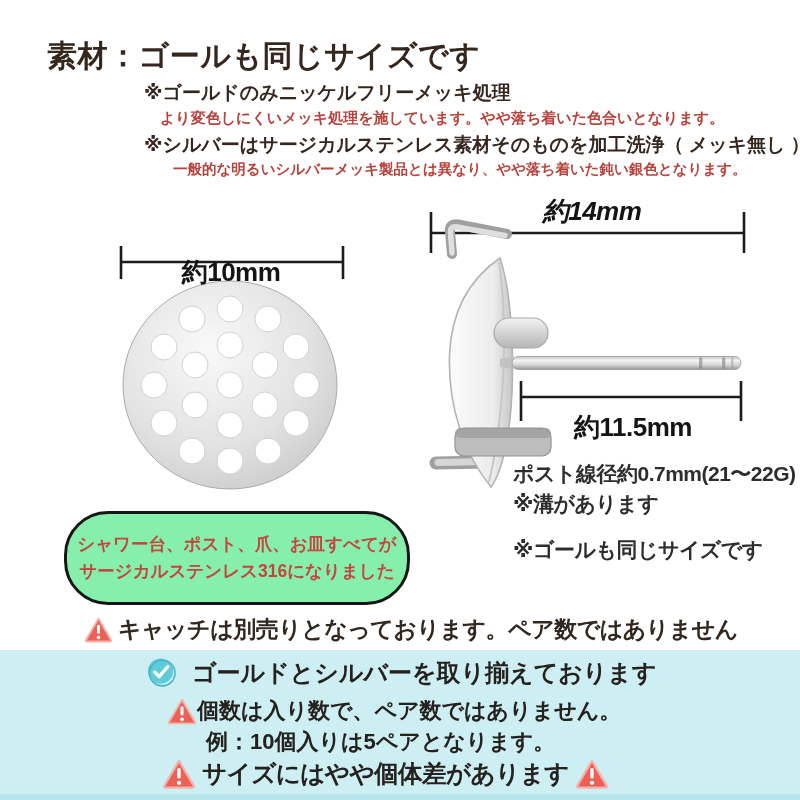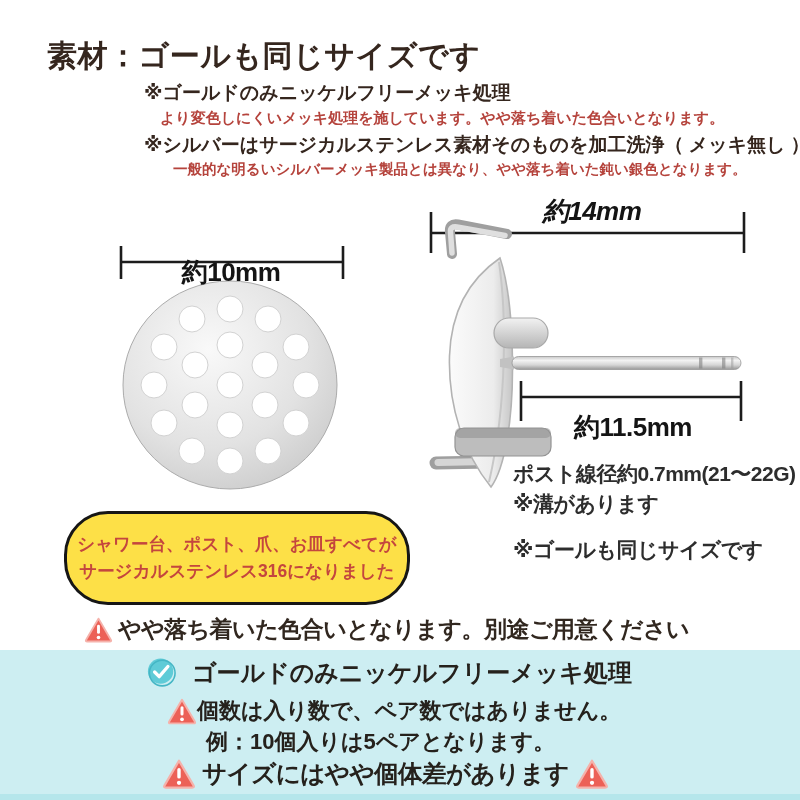--- a/index.html
+++ b/index.html
@@ -14,21 +14,21 @@
   .note-red{color:#b5433c;}
   .n1{left:144px;top:80px;font-size:19px;}
   .n2{left:160px;top:109px;font-size:15px;}
   .n3{left:144px;top:132px;font-size:19px;}
   .n4{left:173px;top:160px;font-size:14.5px;text-align:center;}
   .diagram{position:absolute;left:0;top:190px;width:800px;height:420px;}
   .dim-label{transform:translate(-50%,-50%);font-size:26px;color:#141414;letter-spacing:-.5px;}
   .spec{font-size:21px;color:#2d2d2d;letter-spacing:-.5px;}
   .callout{
     left:64px;top:511px;width:340px;height:88px;
-    border:3.5px solid #161616;border-radius:44px;background:#fde047;
+    border:3.5px solid #161616;border-radius:44px;background:#86efac;
     display:flex;flex-direction:column;justify-content:center;align-items:center;
   }
   .callout .cline{font-size:17.5px;line-height:27px;color:#c4463e;white-space:nowrap;}
   .catch-row{left:84px;top:614px;display:flex;align-items:center;gap:5px;}
   .catch-row .txt{font-size:23px;color:#31271f;letter-spacing:-.5px;}
   .icon{display:inline-block;flex:none;}
   .footer{left:0;top:650px;width:800px;height:150px;background:#cdeef2;}
   .footer .band{position:absolute;left:0;bottom:0;width:100%;height:6px;background:#b5e6eb;}
   .frow{position:absolute;display:flex;align-items:center;white-space:nowrap;}
   .f1{left:145px;top:656px;gap:14px;}
@@ -169,32 +169,32 @@
 
   <div class="abs callout">
     <div class="cline">シャワー台、ポスト、爪、お皿すべてが</div>
     <div class="cline">サージカルステンレス316になりました</div>
   </div>
 
   <div class="abs catch-row">
     <svg class="icon" width="29" height="27">
         <use href="#warn-tri"></use>
       </svg>
-    <span class="txt">やや落ち着いた色合いとなります。別途ご用意ください</span>
+    <span class="txt">キャッチは別売りとなっております。ペア数ではありません</span>
   </div>
 
   <div class="abs footer">
     <div class="band"></div>
   </div>
 
   <div class="frow f1">
     <svg class="icon" width="33" height="33">
         <use href="#check-circ"></use>
       </svg>
-    <span class="txt">ゴールドのみニッケルフリーメッキ処理</span>
+    <span class="txt">ゴールドとシルバーを取り揃えております</span>
   </div>
 
   <div class="frow f2">
     <svg class="icon" width="30" height="28">
         <use href="#warn-tri"></use>
       </svg>
     <span class="txt">個数は入り数で、ペア数ではありません。</span>
   </div>
 
   <div class="frow f3">

